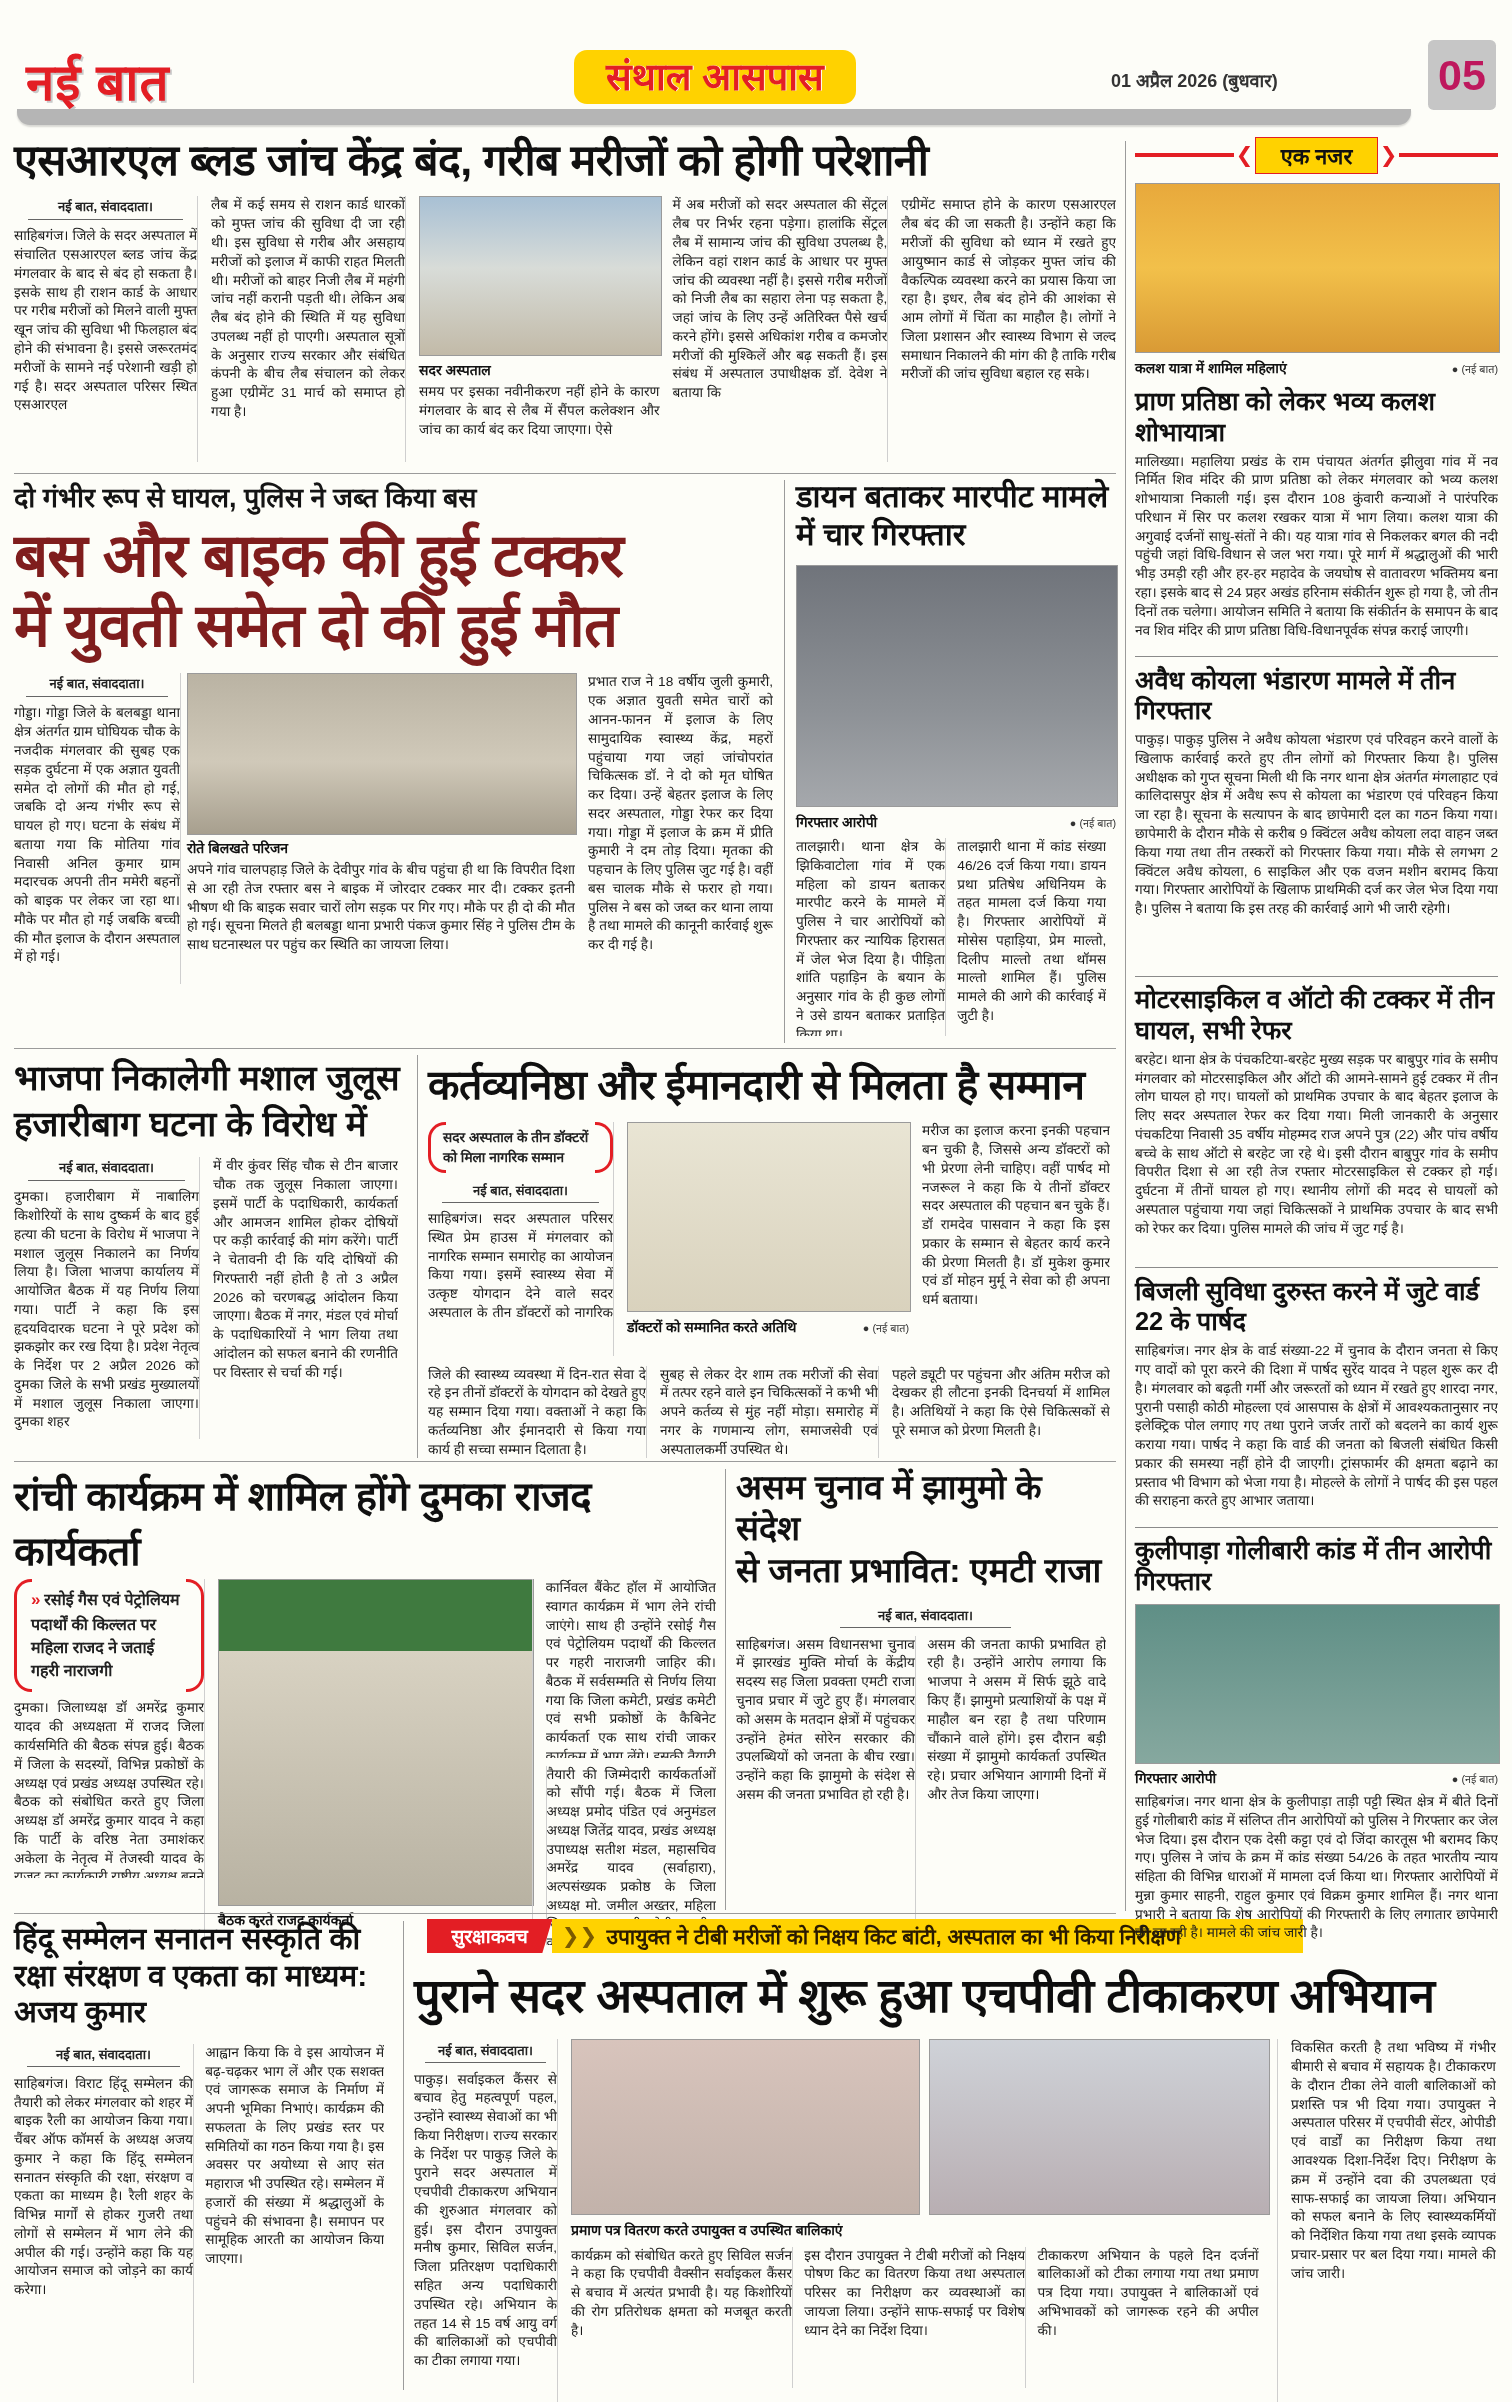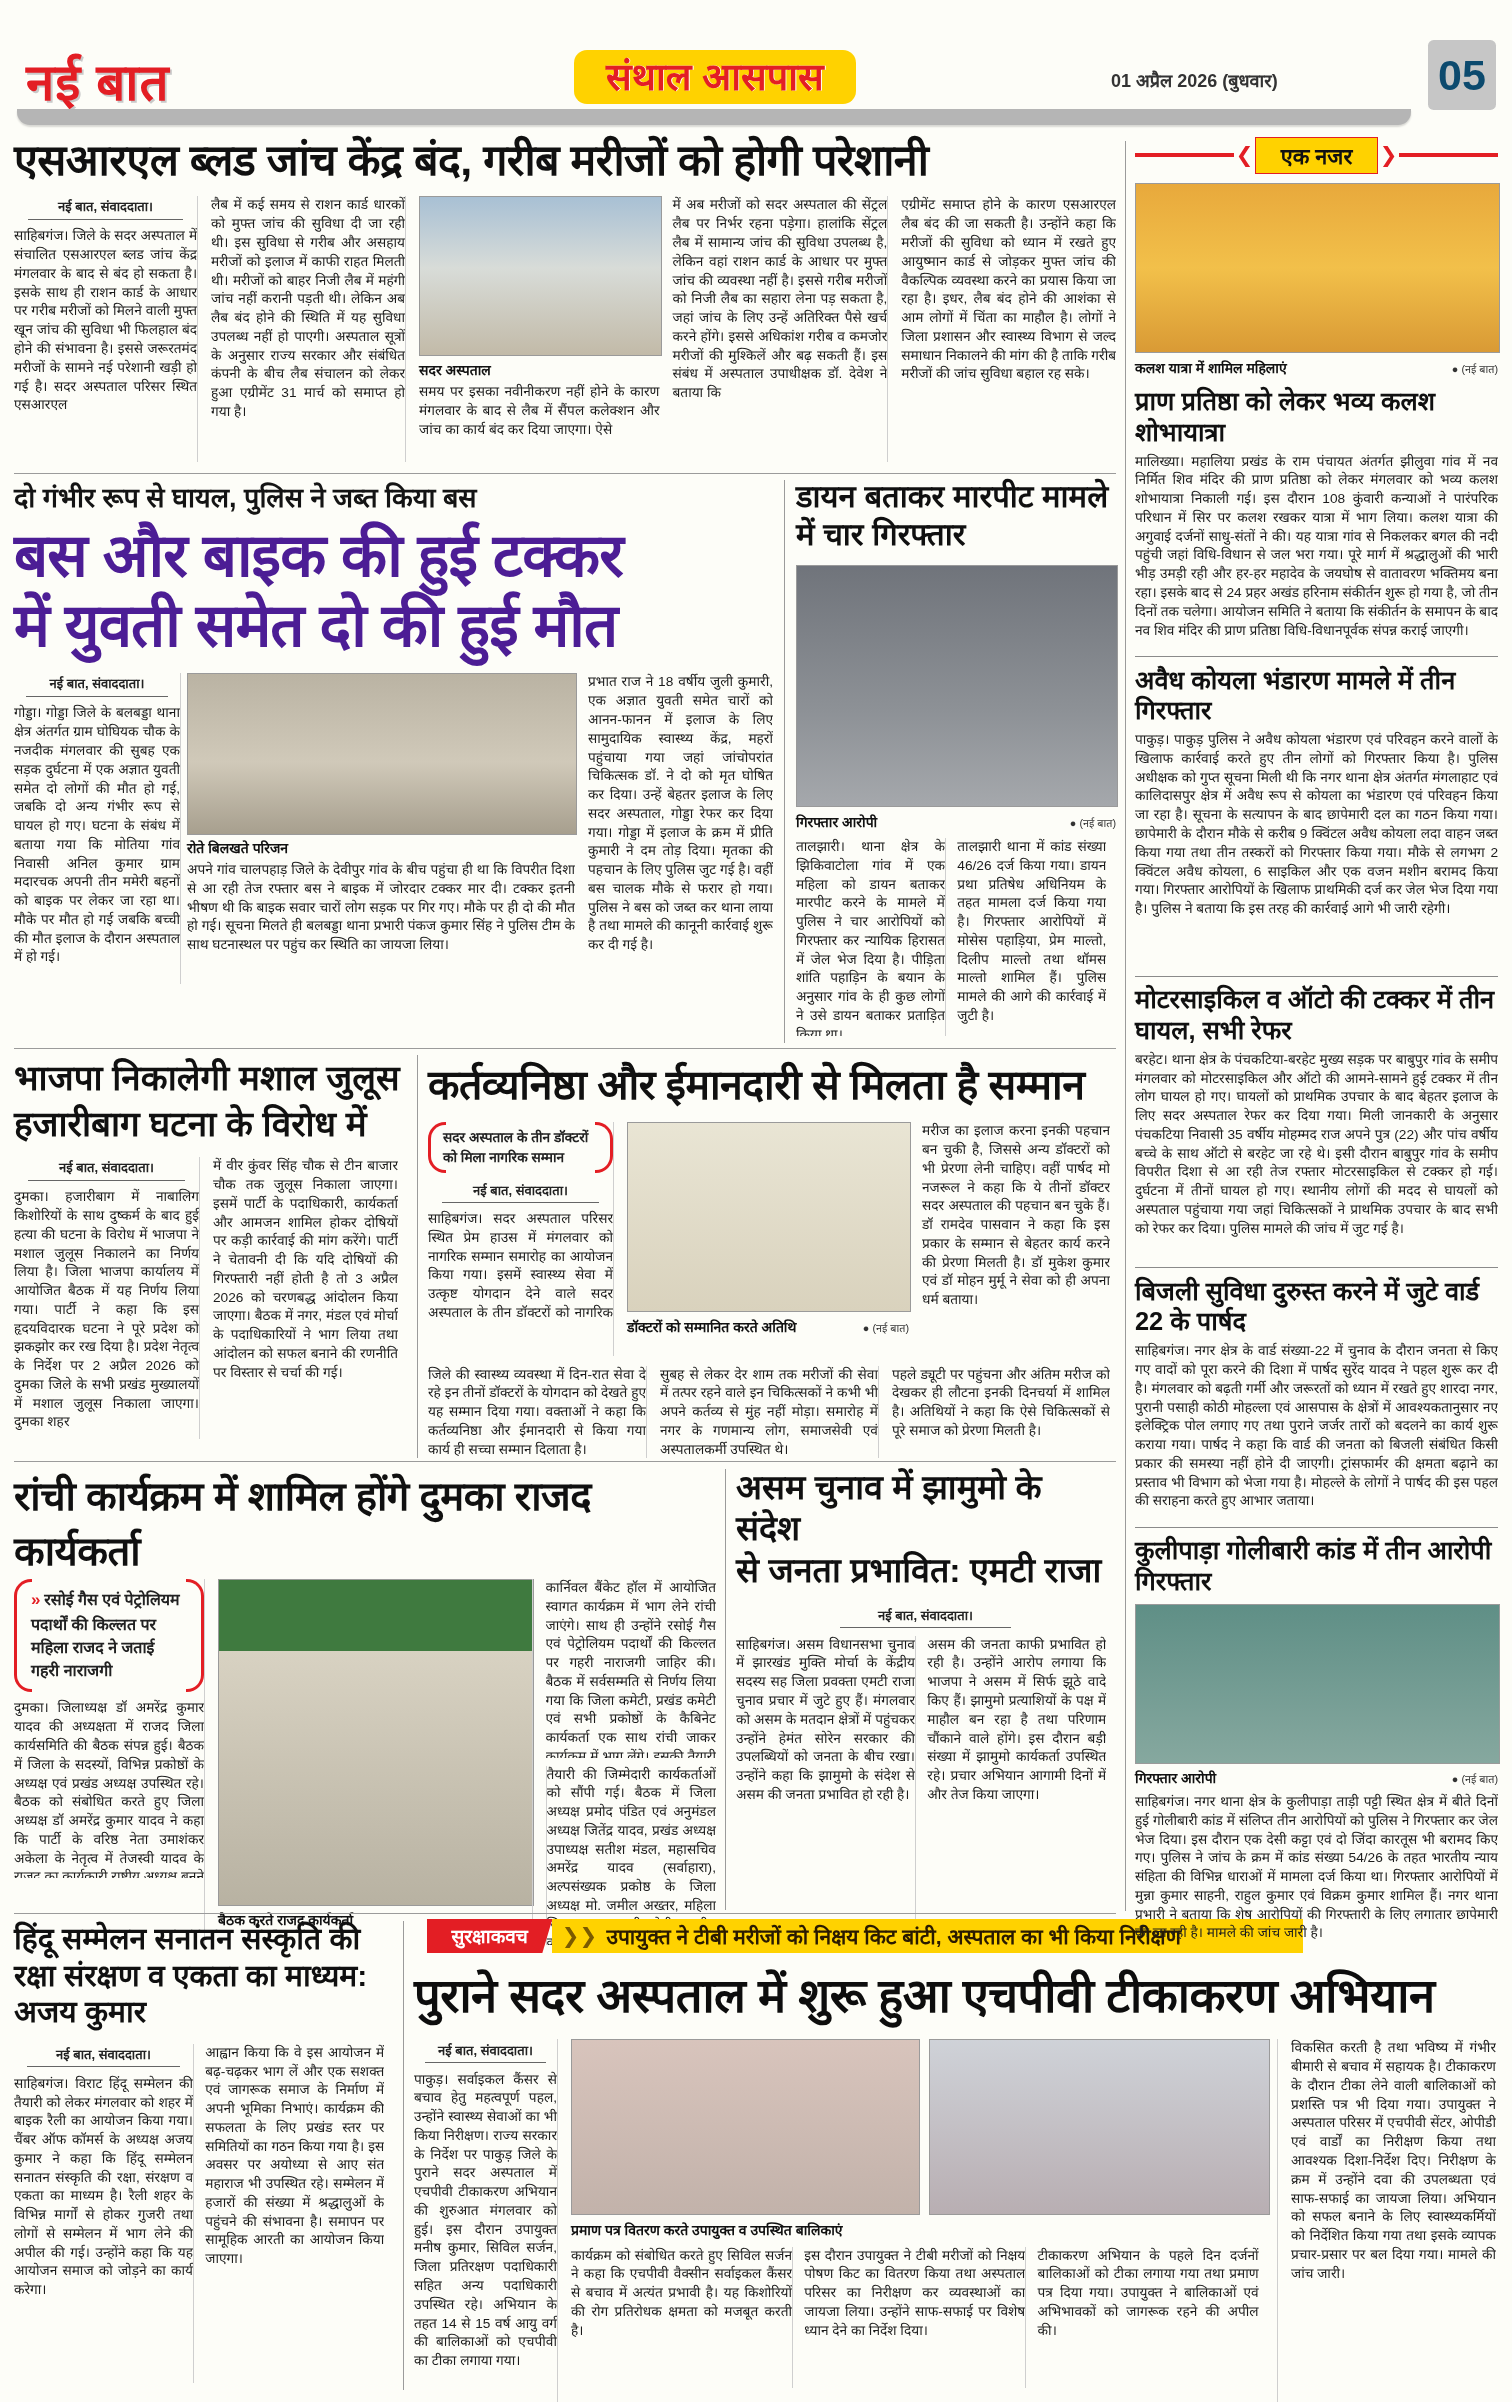--- a/index.html
+++ b/index.html
@@ -3,25 +3,25 @@
 <meta charset="utf-8">
 <style>
   html,body{margin:0;padding:0;}
   body{width:1512px;height:2402px;background:#f6f5ef;font-family:"Liberation Sans","DejaVu Sans",sans-serif;color:#1b1b1b;}
   #paper{position:relative;width:1512px;height:2402px;background:#fdfdf8;overflow:hidden;}
   .sec{position:absolute;}
   
   .masthead{font-size:51px;font-weight:800;color:#e31e24;letter-spacing:0.9px;text-shadow:1.9px 1.9px 0 #c9c9c9,-0.9px -0.9px 0 #fff;}
   .edition-pill{background:#ffd200;border-radius:13px;padding:5.6px 32px;font-size:38px;font-weight:800;color:#e31e24;text-shadow:0.9px 0.9px 0 #fff;}
   .pagedate{font-size:18px;font-weight:700;color:#333;}
-  .pagenum{background:#c6c6c6;border-radius:5.6px;width:68px;height:70px;display:flex;align-items:center;justify-content:center;font-size:43px;font-weight:800;color:#0c4a6e;}
+  .pagenum{background:#c6c6c6;border-radius:5.6px;width:68px;height:70px;display:flex;align-items:center;justify-content:center;font-size:43px;font-weight:800;color:#be185d;}
   .graybar{background:#b5b5b5;height:16px;border-radius:0 0 13px 13px;box-shadow:0 1.9px 1.9px rgba(0,0,0,.15);}
   
   .h-main{font-size:43px;font-weight:800;color:#101010;letter-spacing:-0.5px;line-height:1.08;}
-  .h-mega{font-size:60px;font-weight:800;color:#4c1d95;letter-spacing:-0.9px;line-height:1.18;}
+  .h-mega{font-size:60px;font-weight:800;color:#7f1d1d;letter-spacing:-0.9px;line-height:1.18;}
   .kicker{font-size:27px;font-weight:800;color:#141414;}
   .h-md{font-size:31px;font-weight:800;color:#101010;line-height:1.22;}
   .h-lg{font-size:41px;font-weight:800;color:#101010;letter-spacing:-0.5px;}
   .h-rail{font-size:25.4px;font-weight:800;color:#101010;line-height:1.2;}
   
   .col{font-size:13.7px;line-height:1.37;text-align:justify;overflow:hidden;color:#1c1c1c;}
   .cols{display:flex;}
   .cols .col + .col{border-left:0.9px solid #cfcfcf;}
   .byline{font-size:13px;font-weight:700;text-align:center;color:#222;border-bottom:0.9px solid #666;padding-bottom:2.8px;margin:1.9px auto 7.5px auto;width:85%;}
   

